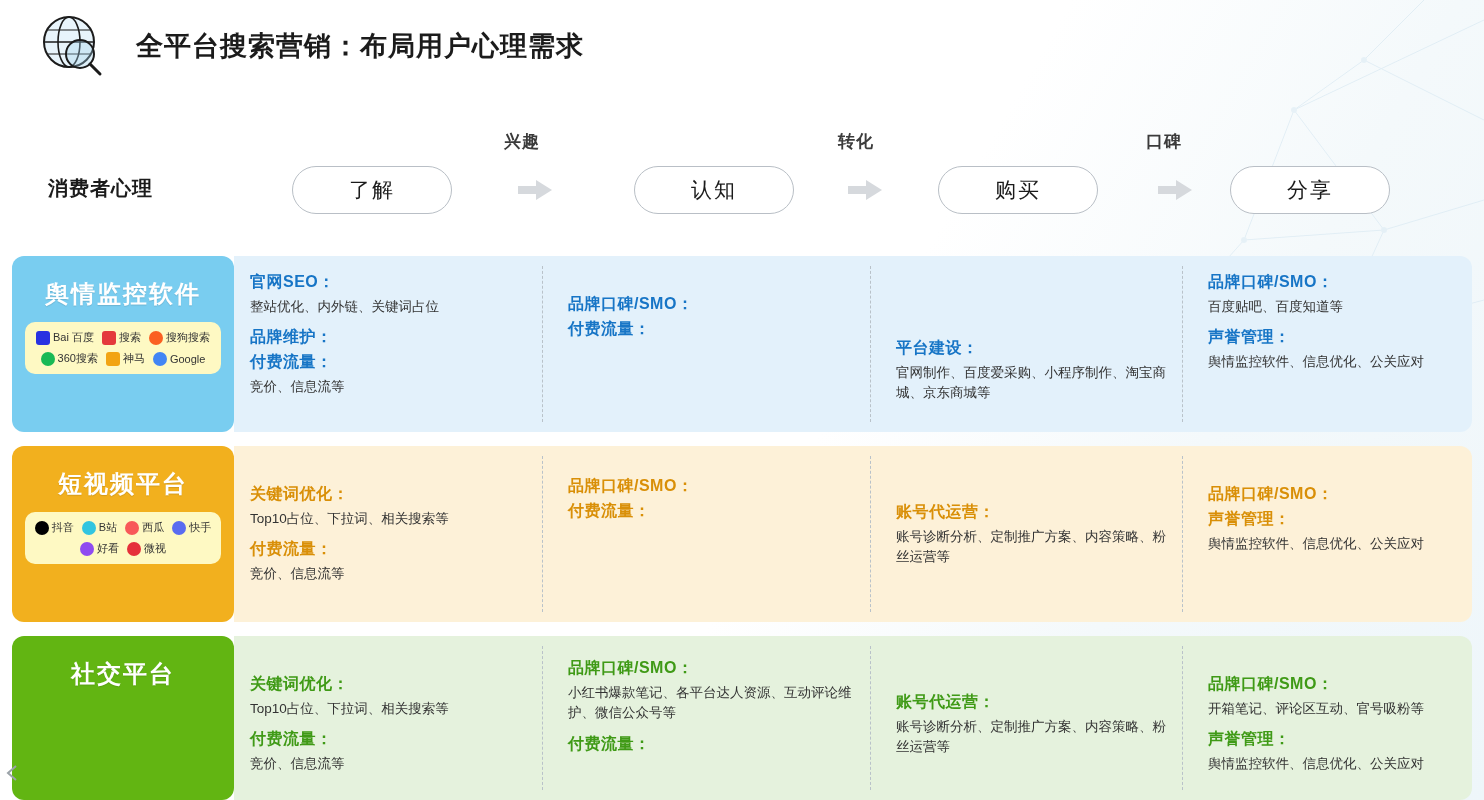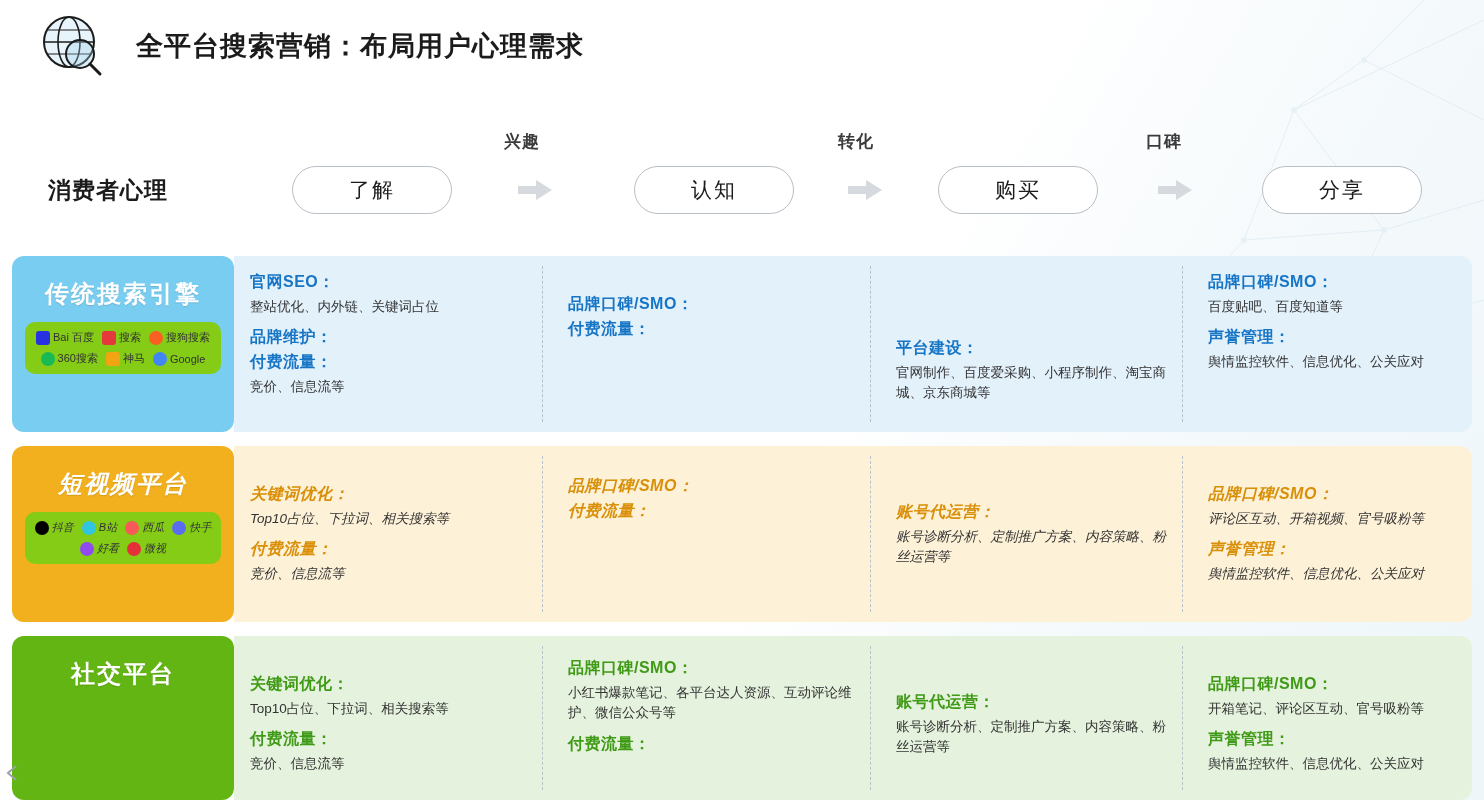--- a/index.html
+++ b/index.html
@@ -31,21 +31,21 @@
   }
   .title {
     position: absolute; left: 136px; top: 28px;
     font-size: 27px; font-weight: bold; color: #1b1b1b; letter-spacing: 1px;
     white-space: nowrap;
   }
 
   
   .psy-label {
     position: absolute; left: 48px; top: 175px;
-    font-size: 23px; font-weight: bold; color: #1b1b1b; letter-spacing: 1px;
+    font-size: 20px; font-weight: bold; color: #1b1b1b; letter-spacing: 1px;
   }
   .stage {
     position: absolute; top: 166px;
     height: 48px; border: 1.6px solid #b9bfc6; border-radius: 24px;
     background: #ffffff;
     display: flex; align-items: center; justify-content: center;
     font-size: 21px; color: #1b1b1b; letter-spacing: 2px;
   }
   .arrow-lbl {
     position: absolute; top: 130px;
@@ -61,21 +61,21 @@
     position: absolute; left: 0; top: 0; width: 222px; height: 100%;
     border-radius: 12px;
     display: flex; flex-direction: column; align-items: center;
   }
   .badge .badge-title {
     margin-top: 22px;
     font-size: 24px; font-weight: bold; color: #ffffff; letter-spacing: 2px;
     text-shadow: 0 1px 1px rgba(0,0,0,.12);
   }
   .logo-box {
-    margin-top: 12px; width: 196px; border-radius: 10px; background: #84cc16;
+    margin-top: 12px; width: 196px; border-radius: 10px; background: #fef9c3;
     display: flex; flex-wrap: wrap; align-items: center; justify-content: center;
     padding: 8px 6px; gap: 6px 8px;
   }
   .logo-chip {
     display: inline-flex; align-items: center; gap: 3px;
     font-size: 11px; color: #333; white-space: nowrap;
   }
   .logo-chip .dot {
     width: 14px; height: 14px; border-radius: 3px; display: inline-block;
   }
@@ -161,42 +161,42 @@
 
     <div class="stage" style="left:292px; width:160px;">
       <span>了解</span>
     </div>
     <div class="stage" style="left:634px; width:160px;">
       <span>认知</span>
     </div>
     <div class="stage" style="left:938px; width:160px;">
       <span>购买</span>
     </div>
-    <div class="stage" style="left:1262px; width:160px;text-align:center;">
+    <div class="stage" style="left:1230px; width:160px;text-align:center;">
       <span>分享</span>
     </div>
 
     <div class="arrow-lbl" style="left:504px;">兴趣</div>
     <div class="arrow-lbl" style="left:838px;">转化</div>
     <div class="arrow-lbl" style="left:1146px;">口碑</div>
 
     <svg class="arrow" style="left:518px;" viewBox="0 0 34 20">
       <path d="M0 6 H18 V0 L34 10 L18 20 V14 H0 Z" fill="#d6d9dd"></path>
     </svg>
     <svg class="arrow" style="left:848px;" viewBox="0 0 34 20">
       <path d="M0 6 H18 V0 L34 10 L18 20 V14 H0 Z" fill="#d6d9dd"></path>
     </svg>
     <svg class="arrow" style="left:1158px;" viewBox="0 0 34 20">
       <path d="M0 6 H18 V0 L34 10 L18 20 V14 H0 Z" fill="#d6d9dd"></path>
     </svg>
   </div>
 
   <div class="row row1" style="top:256px; height:176px;">
     <div class="badge">
-      <div class="badge-title">传统搜索引擎</div>
+      <div class="badge-title">舆情监控软件</div>
       <div class="logo-box">
         <span class="logo-chip">
             <i class="dot" style="background:#2932e1"></i>
             <span>Bai 百度</span>
           </span>
         <span class="logo-chip">
             <i class="dot" style="background:#e4393c"></i>
             <span>搜索</span>
           </span>
         <span class="logo-chip">
@@ -238,21 +238,21 @@
       <div class="divider" style="left:948px;"></div>
       <div class="cell" style="left:958px; width:300px;">
         <div class="h">品牌口碑/SMO：</div>
         <div class="t">百度贴吧、百度知道等</div>
         <div class="h">声誉管理：</div>
         <div class="t">舆情监控软件、信息优化、公关应对</div>
       </div>
     </div>
   </div>
 
-  <div class="row row2" style="top:446px; height:176px;font-style:italic;">
+  <div class="row row2" style="top:446px; height:176px;">
     <div class="badge">
       <div class="badge-title">短视频平台</div>
       <div class="logo-box">
         <span class="logo-chip">
             <i class="dot rnd" style="background:#000000"></i>
             <span>抖音</span>
           </span>
         <span class="logo-chip">
             <i class="dot rnd" style="background:#32c5e0"></i>
             <span>B站</span>
@@ -288,21 +288,20 @@
         <div class="h">付费流量：</div>
       </div>
       <div class="divider" style="left:636px;"></div>
       <div class="cell" style="left:646px; width:302px;">
         <div class="h" style="margin-top:40px;">账号代运营：</div>
         <div class="t">账号诊断分析、定制推广方案、内容策略、粉丝运营等</div>
       </div>
       <div class="divider" style="left:948px;"></div>
       <div class="cell" style="left:958px; width:300px;">
         <div class="h" style="margin-top:22px;">品牌口碑/SMO：</div>
-        <div class="t">评论区互动、开箱视频、官号吸粉等</div>
         <div class="h">声誉管理：</div>
         <div class="t">舆情监控软件、信息优化、公关应对</div>
       </div>
     </div>
   </div>
 
   <div class="row row3" style="top:636px; height:164px;">
     <div class="badge">
       <div class="badge-title">社交平台</div>
     </div>

